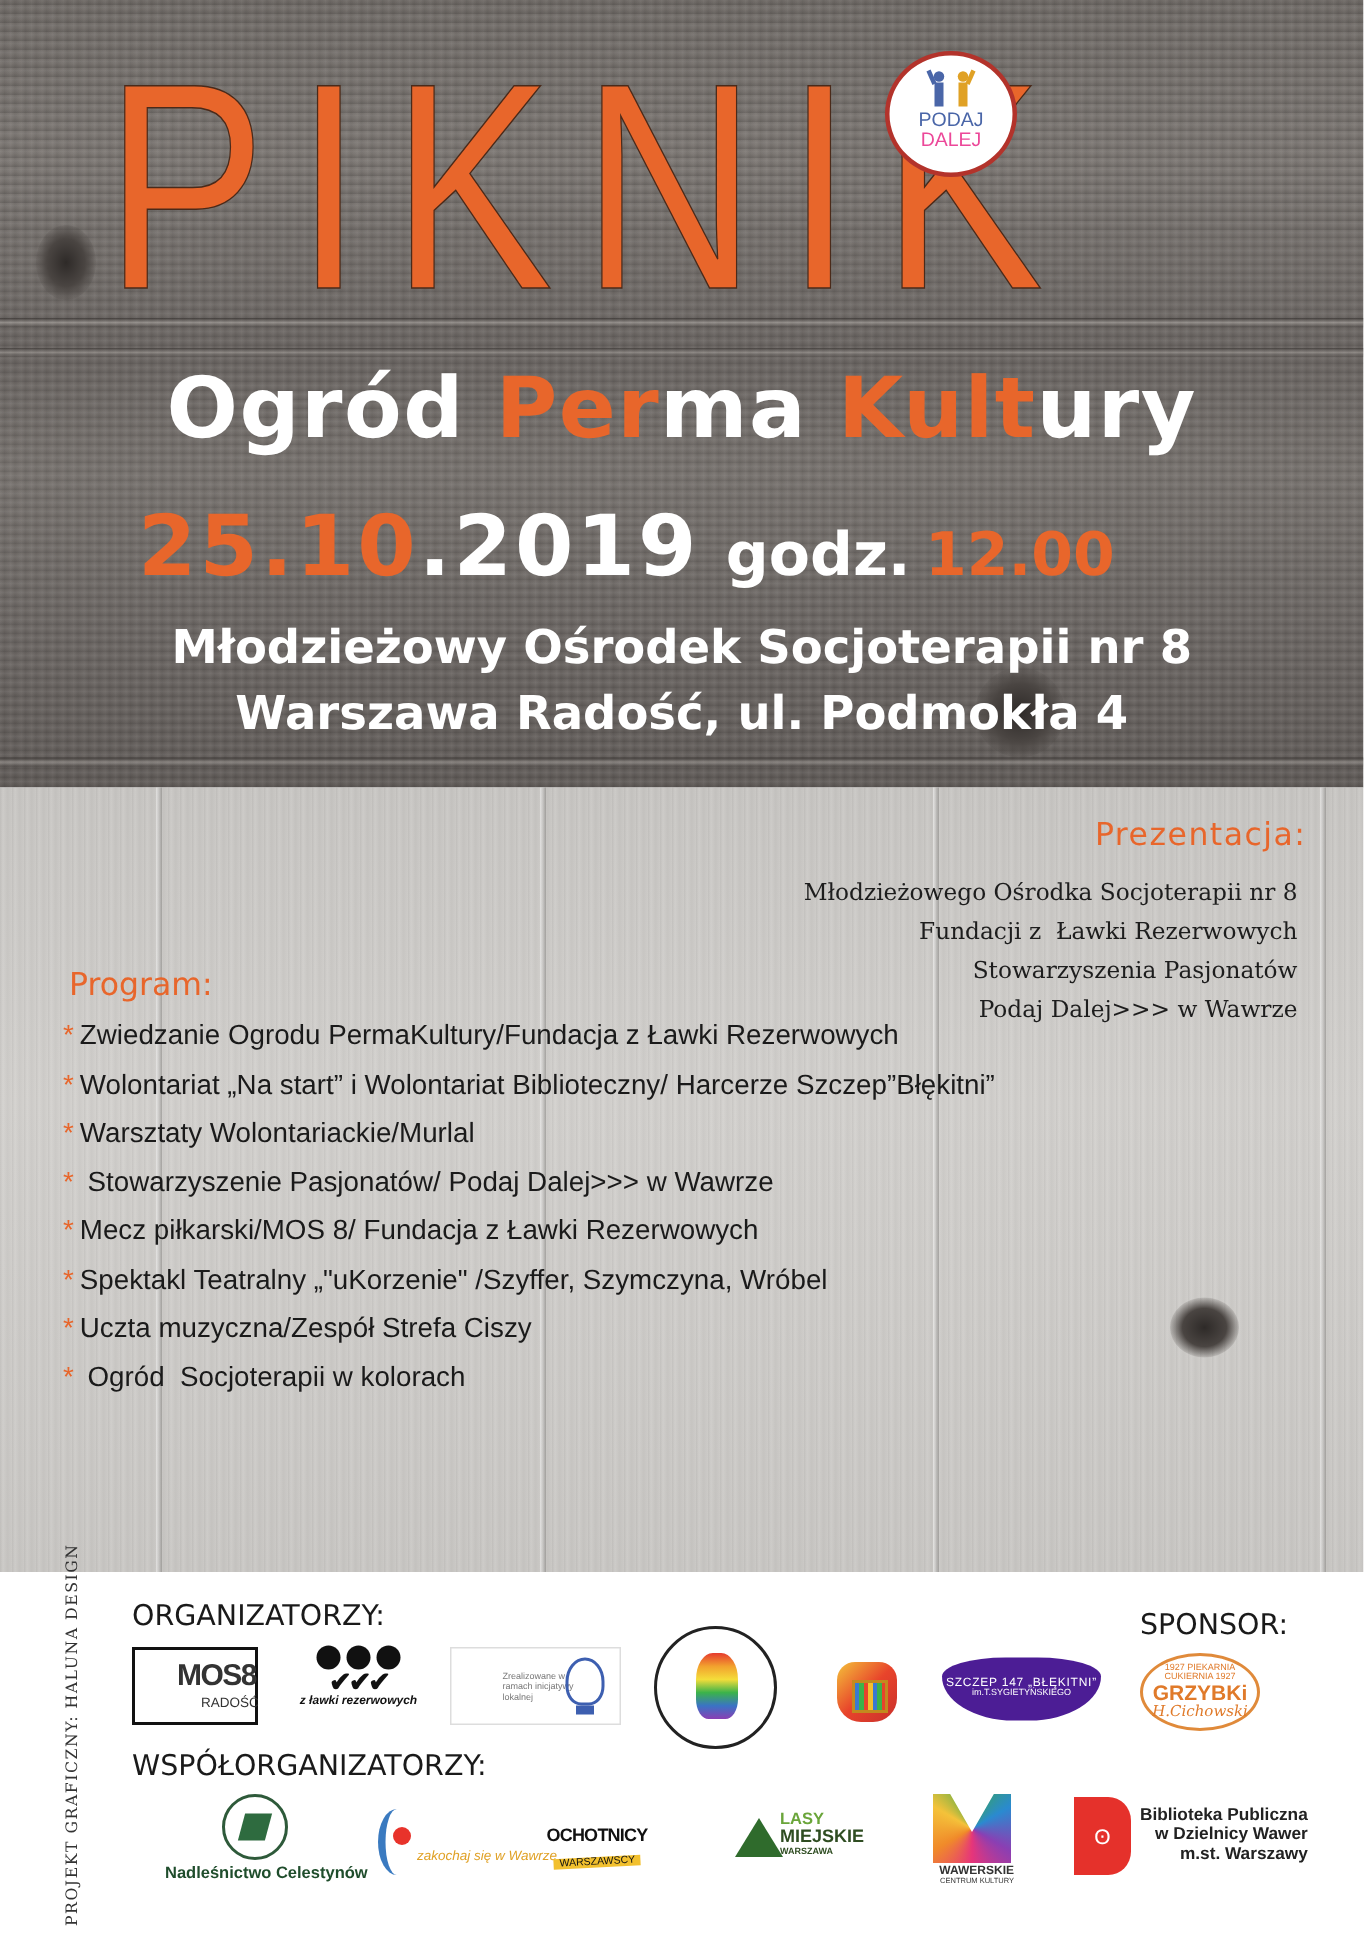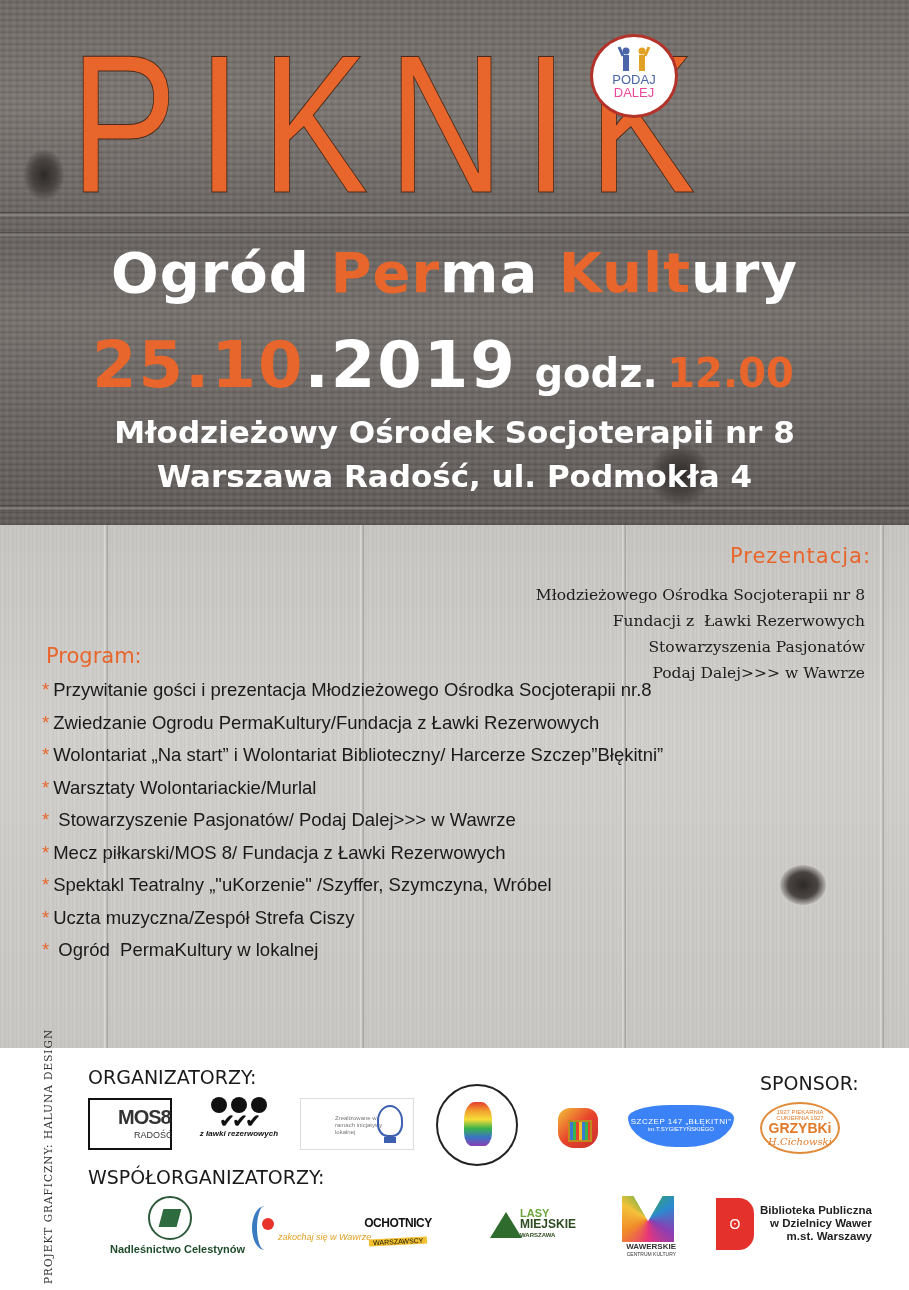--- a/index.html
+++ b/index.html
@@ -60,21 +60,21 @@
   .subtitle {
     position: absolute; left: 0; top: 238px; width: 909px; text-align: center;
     font-family: "DejaVu Sans", sans-serif; font-weight: bold; font-size: 56px; line-height: 70px;
     color: #ffffff; white-space: nowrap; letter-spacing: 1px;
   }
   .orange { color: #e8662b; }
   .date-line {
     position: absolute; left: 92px; top: 325px; width: 760px; white-space: nowrap;
     font-family: "DejaVu Sans", sans-serif; font-weight: bold; color: #ffffff;
   }
-  .date-big { font-size: 64px; line-height: 80px; letter-spacing: 2px; }
+  .date-big { font-size: 56px; line-height: 80px; letter-spacing: 2px; }
   .date-small { font-size: 40px; line-height: 80px; margin-left: 12px; }
   .venue {
     position: absolute; left: 0; top: 410px; width: 909px; text-align: center;
     font-family: "DejaVu Sans", sans-serif; font-weight: bold; font-size: 31px; line-height: 44px;
     color: #ffffff; white-space: nowrap;
   }
 
   .prez-head {
     position: absolute; right: 38px; top: 543px; font-family: "DejaVu Sans", sans-serif;
     font-size: 21px; color: #e8662b; line-height: 26px; letter-spacing: 1px;
@@ -119,21 +119,21 @@
   .logo-inicj .txt { position:absolute; left:34px; top:16px; font-size:6px; line-height:7px; color:#777; width:50px; }
   .logo-inicj .bulb { position:absolute; right:10px; top:6px; width:26px; height:32px; border:2px solid #3d5fb0; border-radius: 50% 50% 40% 40%; box-sizing:border-box; }
   .logo-inicj .base { position:absolute; right:17px; top:38px; width:12px; height:6px; background:#3d5fb0; }
   .logo-pasj { left: 436px; top: 1084px; width: 82px; height: 82px; border-radius:50%; border: 2px solid #222; background:#fff; }
   .logo-pasj .thumb { position:absolute; left:26px; top:16px; width:28px; height:44px; border-radius: 40% 40% 30% 30%;
     background: linear-gradient(180deg, #e63b2e, #f2a12e, #f4dd3a, #3bb34a, #3a73c5, #8a3fb3); }
   .logo-hand { left: 544px; top: 1100px; width: 62px; height: 62px; }
   .logo-hand .palm { position:absolute; left:14px; top:8px; width:40px; height:40px; background: linear-gradient(135deg,#f4c23a,#e8442b,#c9302c); border-radius: 30% 30% 40% 40%; }
   .logo-hand .books { position:absolute; left:24px; top:20px; width:20px; height:18px; border:2px solid #c28a1e;
     background: repeating-linear-gradient(90deg,#3a7ad0 0 3px,#3bb34a 3px 6px,#e8442b 6px 9px,#f2c02e 9px 12px); }
-  .logo-szczep { left: 628px; top: 1105px; width: 106px; height: 42px; background:#3b82f6; border-radius: 40% 40% 45% 45% / 30% 30% 70% 70%; color:#fff; text-align:center; }
+  .logo-szczep { left: 628px; top: 1105px; width: 106px; height: 42px; background:#4c1d95; border-radius: 40% 40% 45% 45% / 30% 30% 70% 70%; color:#fff; text-align:center; }
   .logo-szczep .l1 { font-size:8px; margin-top:12px; letter-spacing:0.5px; }
   .logo-szczep .l2 { font-size:6px; }
   .logo-grzybki { left: 760px; top: 1102px; width: 80px; height: 52px; border: 2px solid #e08a3a; border-radius: 50%; text-align:center; color:#e07a2a; }
   .logo-grzybki .l0 { font-size:6px; margin-top:5px; }
   .logo-grzybki .l1 { font-size:14px; font-weight:bold; line-height:15px; }
   .logo-grzybki .l2 { font-family:"DejaVu Serif", serif; font-style: italic; font-size:10px; }
   .logo-lasyp { left: 110px; top: 1196px; width: 120px; height: 60px; text-align:center; }
   .logo-lasyp .ring { width:44px; height:44px; margin:0 auto; border-radius:50%; border:2px solid #2e5a3a; box-sizing:border-box; position:relative; }
   .logo-lasyp .ring::after { content:""; position:absolute; left:11px; top:11px; width:18px; height:18px; background:#2e6b3f; transform: skewX(-15deg); }
   .logo-lasyp .cap { font-size:11px; font-weight:bold; color:#1f4d2c; margin-top:3px; white-space:nowrap; }
@@ -211,29 +211,28 @@
 <div class="prez-head">Prezentacja:</div>
 <ul class="prez-list">
   <li>Młodzieżowego Ośrodka Socjoterapii nr 8</li>
   <li style="white-space:pre">Fundacji z  Ławki Rezerwowych</li>
   <li>Stowarzyszenia Pasjonatów</li>
   <li>Podaj Dalej&gt;&gt;&gt; w Wawrze</li>
 </ul>
 
 <div class="prog-head">Program:</div>
 <ul class="prog-list">
-  <li><span class="star">*</span><span>Przywitanie gości i prezentacja Młodzieżowego Ośrodka Socjoterapii nr.8</span></li>
   <li><span class="star">*</span><span>Zwiedzanie Ogrodu PermaKultury/Fundacja z Ławki Rezerwowych</span></li>
   <li><span class="star">*</span><span>Wolontariat „Na start” i Wolontariat Biblioteczny/ Harcerze Szczep”Błękitni”</span></li>
   <li><span class="star">*</span><span>Warsztaty Wolontariackie/Murlal</span></li>
   <li><span class="star">*</span><span style="white-space:pre"> Stowarzyszenie Pasjonatów/ Podaj Dalej&gt;&gt;&gt; w Wawrze</span></li>
   <li><span class="star">*</span><span>Mecz piłkarski/MOS 8/ Fundacja z Ławki Rezerwowych</span></li>
   <li><span class="star">*</span><span>Spektakl Teatralny „"uKorzenie" /Szyffer, Szymczyna, Wróbel</span></li>
   <li><span class="star">*</span><span>Uczta muzyczna/Zespół Strefa Ciszy</span></li>
-  <li><span class="star">*</span><span style="white-space:pre"> Ogród  PermaKultury w lokalnej</span></li>
+  <li><span class="star">*</span><span style="white-space:pre"> Ogród  Socjoterapii w kolorach</span></li>
 </ul>
 
 <div class="credit">PROJEKT GRAFICZNY:  HALUNA DESIGN</div>
 
 <div class="sec-head" style="left:88px;top:1066px">ORGANIZATORZY:</div>
 <div class="sec-head" style="left:760px;top:1072px">SPONSOR:</div>
 <div class="sec-head" style="left:88px;top:1166px">WSPÓŁORGANIZATORZY:</div>
 
 <div class="logo logo-mos">
   <span class="txt">MOS8</span>

